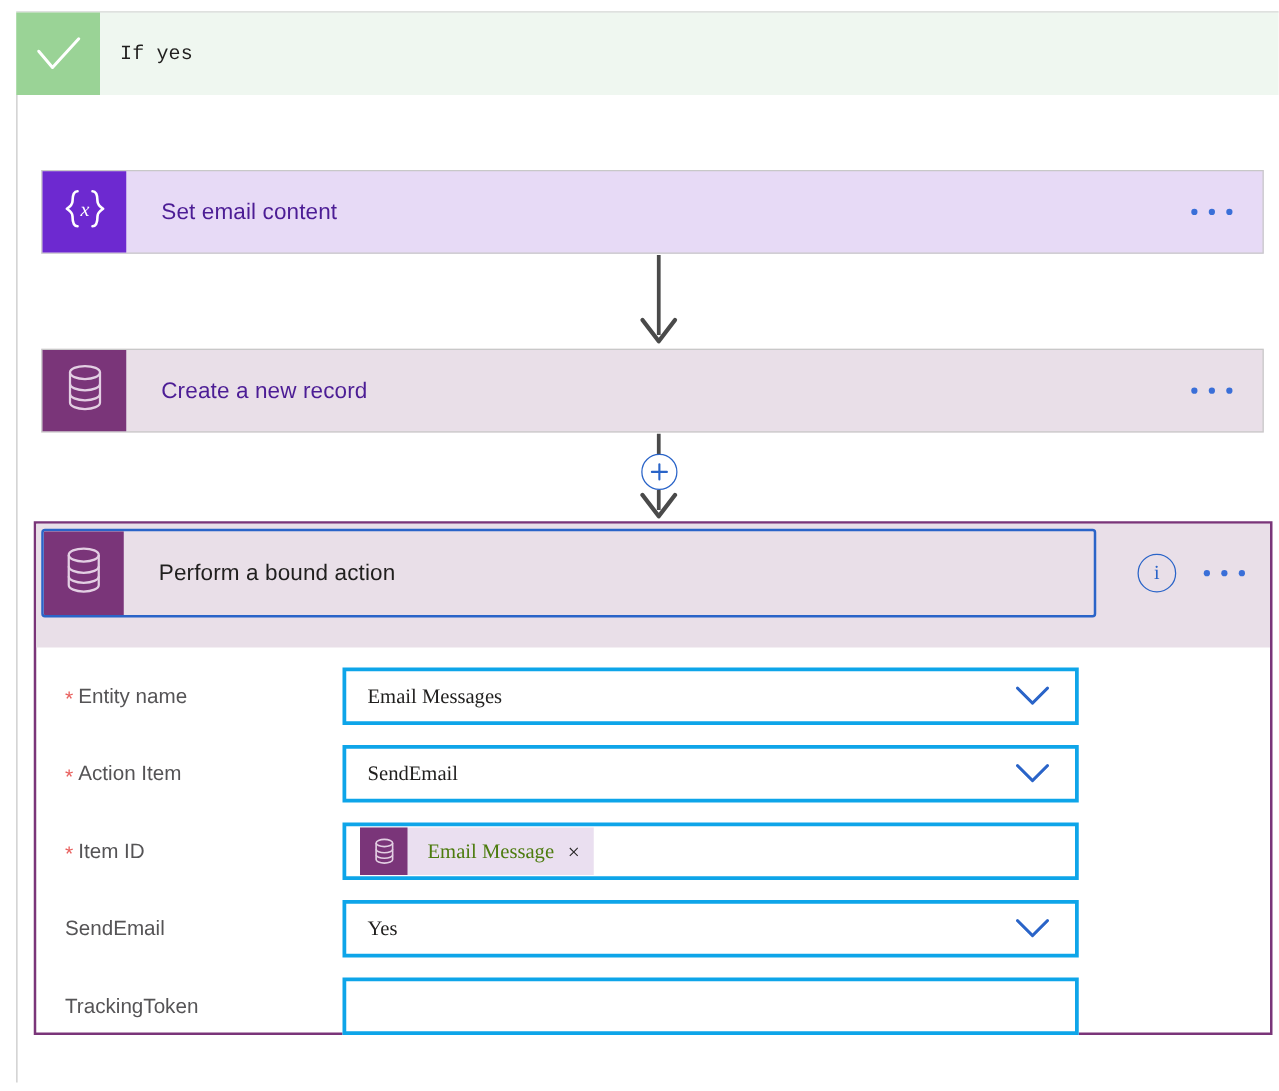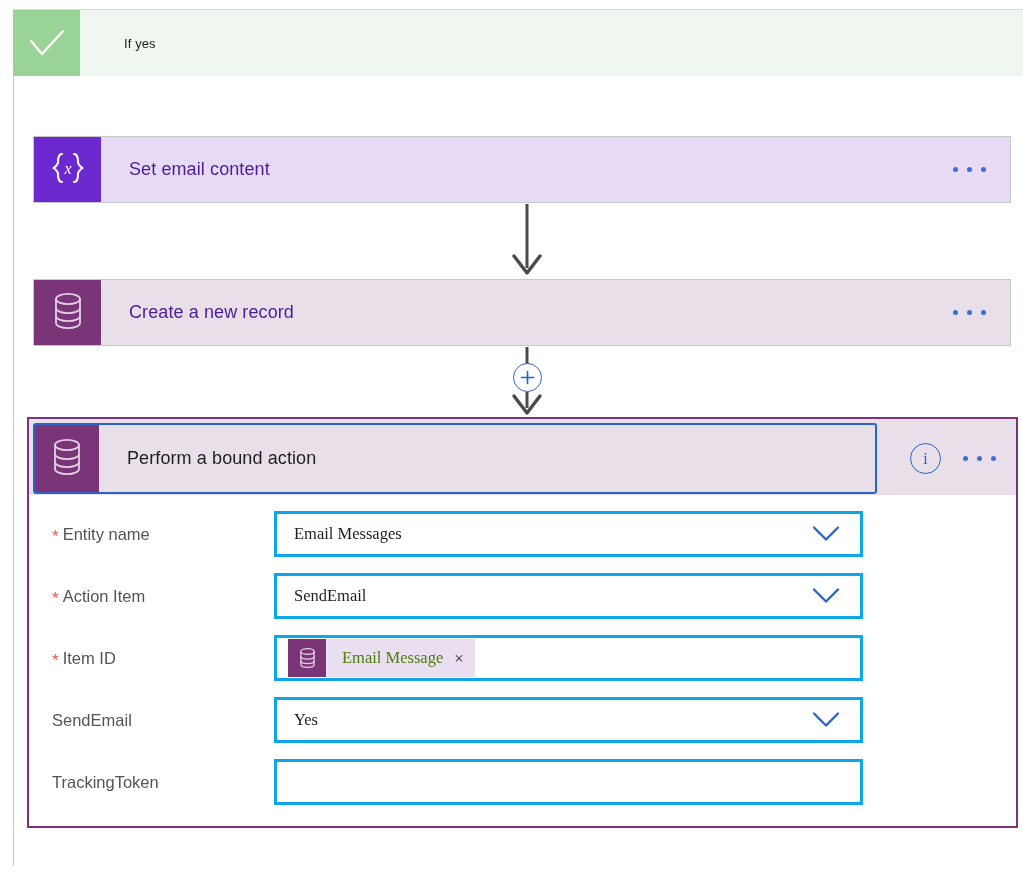--- a/index.html
+++ b/index.html
@@ -46,24 +46,25 @@
     background: #9ad396;
     display: flex;
     align-items: center;
     justify-content: center;
     flex: 0 0 67px;
   }
   .check-icon svg { display: block; }
   .ifyes-label {
     display: flex;
     align-items: center;
-    padding-left: 44px;
-    font-size: 13px;
+    padding-left: 16px;
+    font-size: 16px;
     color: #201f1e;
     letter-spacing: .1px;
+    font-family: Liberation Mono, monospace;
   }
 
   
   .card {
     position: absolute;
     box-sizing: border-box;
     border: 1px solid #c8c8c8;
     display: flex;
     align-items: stretch;
     height: 67px;
@@ -149,21 +150,21 @@
     position: absolute;
     left: 27px; top: 417px;
     width: 991px;
     height: 411px;
     box-sizing: border-box;
     border: 2px solid #7a3579;
     background: #ffffff;
   }
   .expanded-header {
     position: relative;
-    height: 76px;
+    height: 99px;
     background: #e9dfe8;
     display: flex;
     align-items: stretch;
     padding-left: 39px;
   }
   .expanded-headbtn {
     position: absolute;
     left: 4px; top: 4px;
     width: 844px; height: 71px;
     box-sizing: border-box;

